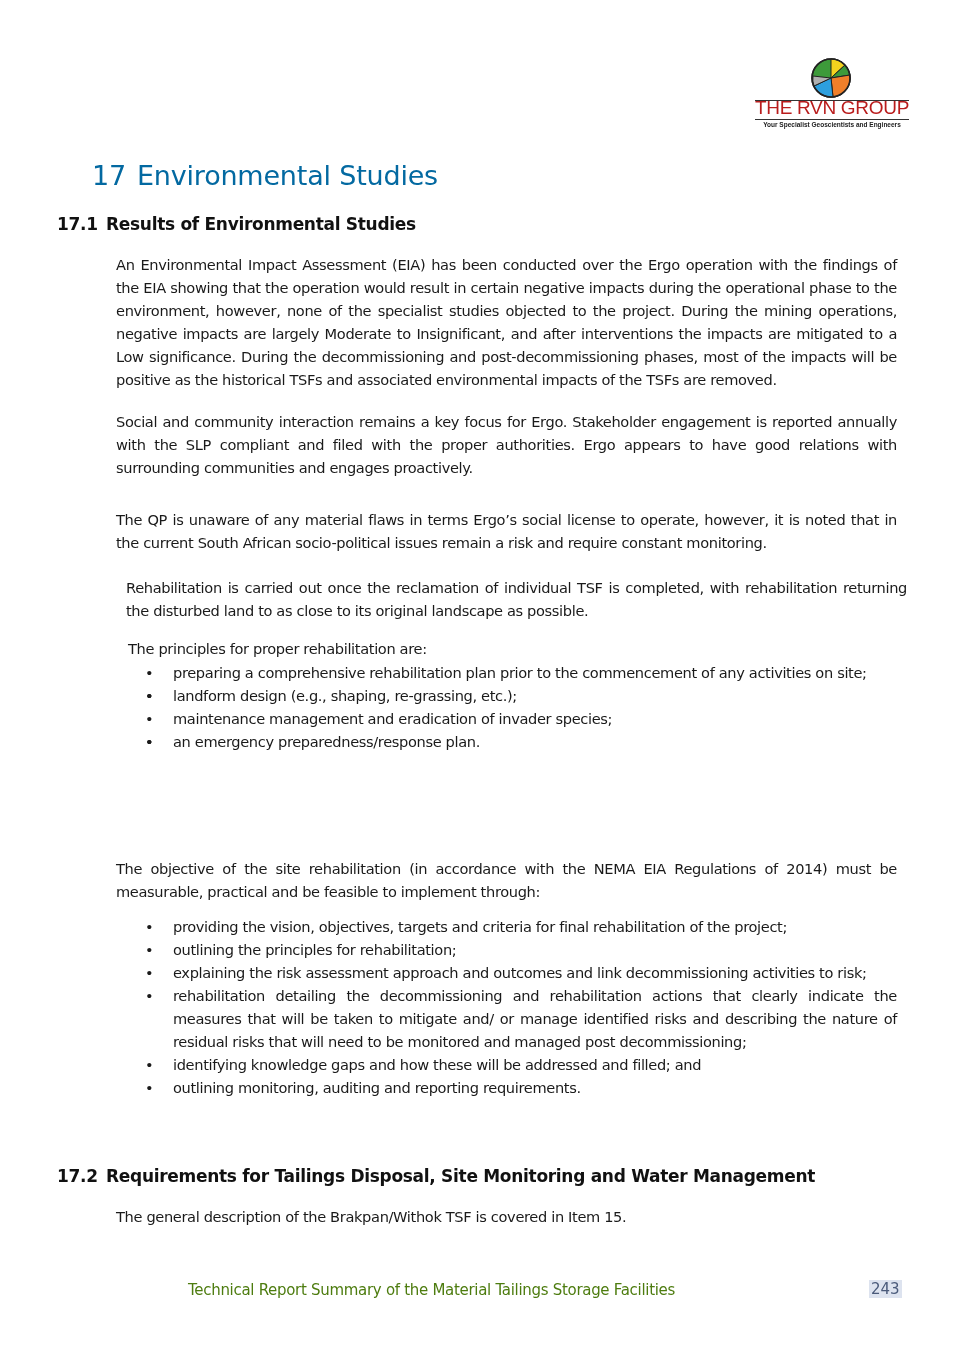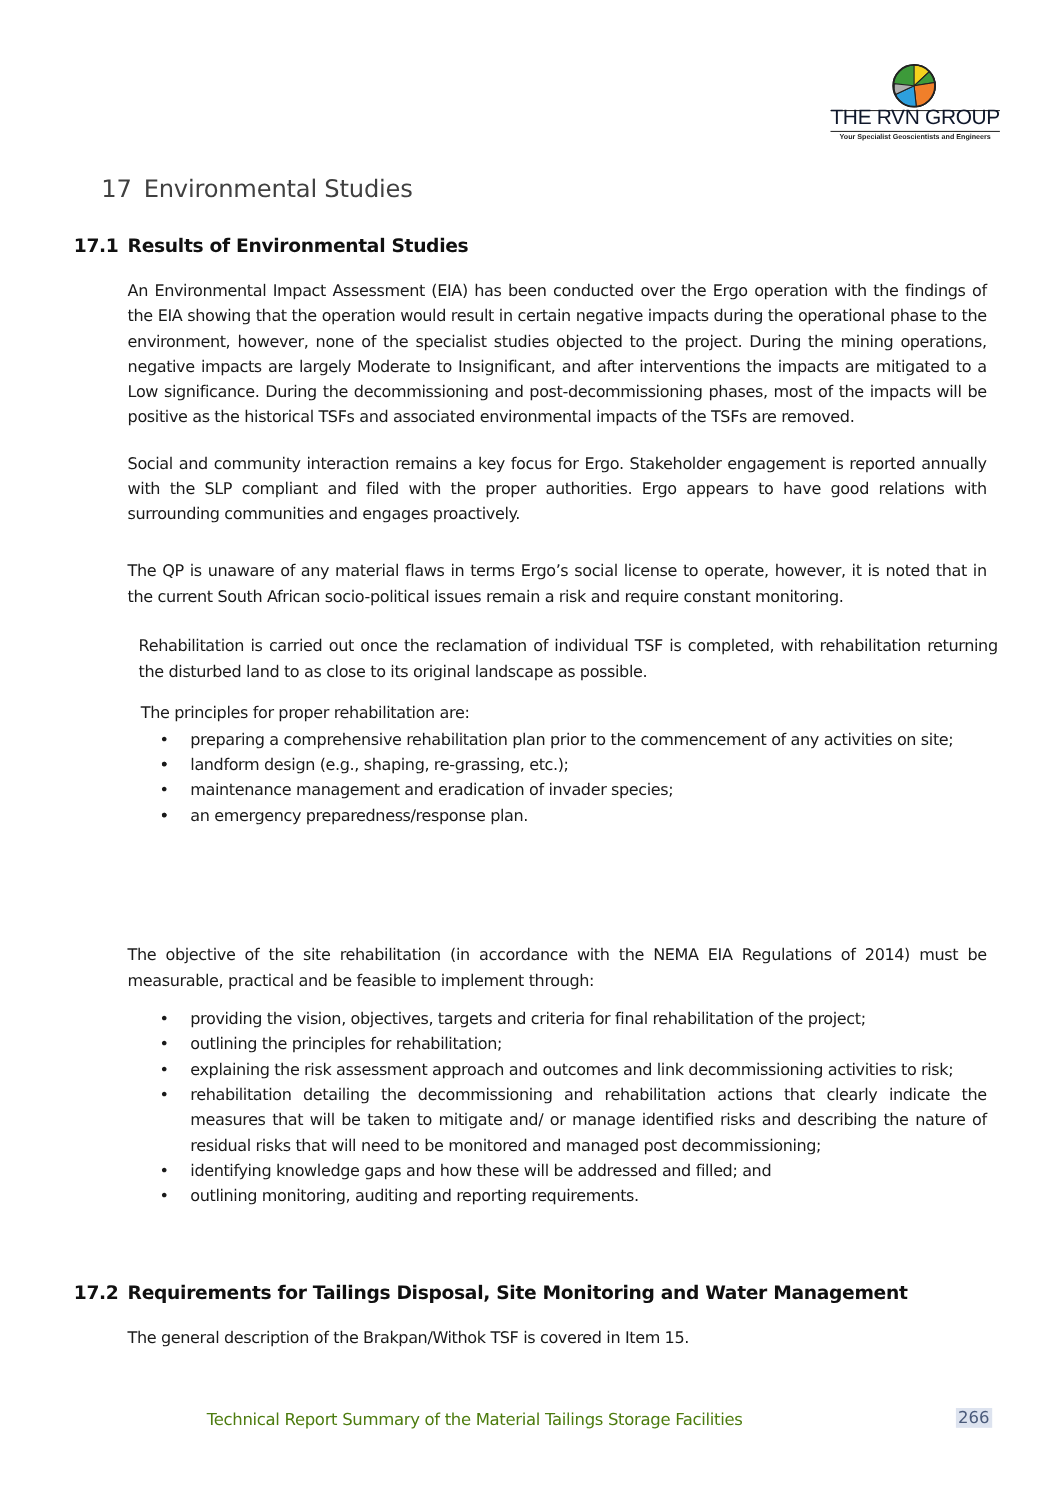--- a/index.html
+++ b/index.html
@@ -3,27 +3,27 @@
 <meta charset="utf-8">
 <style>
   html, body { margin: 0; padding: 0; background: #ffffff; }
   body { width: 966px; height: 1365px; position: relative; overflow: hidden;
          font-family: "DejaVu Sans", sans-serif; color: #1a1a1a; }
   .logo { position: absolute; left: 752px; top: 58px; width: 160px; height: 75px; }
   .logo-mark { position: absolute; left: 59px; top: 0; width: 40px; height: 40px; }
   .logo-rule { position: absolute; left: 3px; width: 154px; height: 1px; background: #333; }
   .logo-name { position: absolute; left: 0; top: 40px; width: 160px; text-align: center;
                font-family: "Liberation Sans", sans-serif; font-size: 19px; letter-spacing: -0.3px;
-               color: #0f172a; line-height: 20px; }
+               color: #b91c1c; line-height: 20px; }
   .logo-tag { position: absolute; left: 0; top: 63px; width: 160px; text-align: center;
               font-family: "Liberation Sans", sans-serif; font-size: 6.5px; font-weight: bold; color: #222; }
-  .h1 { position: absolute; left: 92px; top: 160px; font-size: 22px; color: #404040;
+  .h1 { position: absolute; left: 92px; top: 160px; font-size: 27px; color: #0369a1;
         font-weight: normal; letter-spacing: -0.2px; }
   .h1 .num { margin-right: 11px; }
-  .h2 { position: absolute; left: 67px; font-size: 17px; font-weight: bold; color: #111;
+  .h2 { position: absolute; left: 57px; font-size: 17px; font-weight: bold; color: #111;
         letter-spacing: -0.3px; }
   .h2 .num { display: inline-block; width: 49px; }
   .para { position: absolute; left: 116px; width: 781px; font-size: 14.6px; line-height: 23px;
           text-align: justify; color: #1a1a1a; letter-spacing: -0.35px; }
   .list { position: absolute; left: 116px; width: 781px; margin: 0; padding: 0; list-style: none;
           font-size: 14.6px; line-height: 23px; letter-spacing: -0.35px; }
   .list li { position: relative; padding-left: 57px; text-align: justify; }
   .list li .bullet { position: absolute; left: 29px; top: 0; }
   .footer-text { position: absolute; left: 188px; top: 1281px; font-size: 15px; color: #4d7c0f;
                  letter-spacing: -0.3px; }
@@ -83,13 +83,13 @@
   <li><span class="bullet">•</span><span>outlining monitoring, auditing and reporting requirements.</span></li>
 </ul>
 
 <div class="h2" style="top:1166px">
   <span class="num">17.2</span><span>Requirements for Tailings Disposal, Site Monitoring and Water Management</span>
 </div>
 
 <p class="para" style="top:1205px;margin:0">The general description of the Brakpan/Withok TSF is covered in Item 15.</p>
 
 <div class="footer-text">Technical Report Summary of the Material Tailings Storage Facilities</div>
-<div class="page-num">266</div>
+<div class="page-num">243</div>
 
 </body></html>

